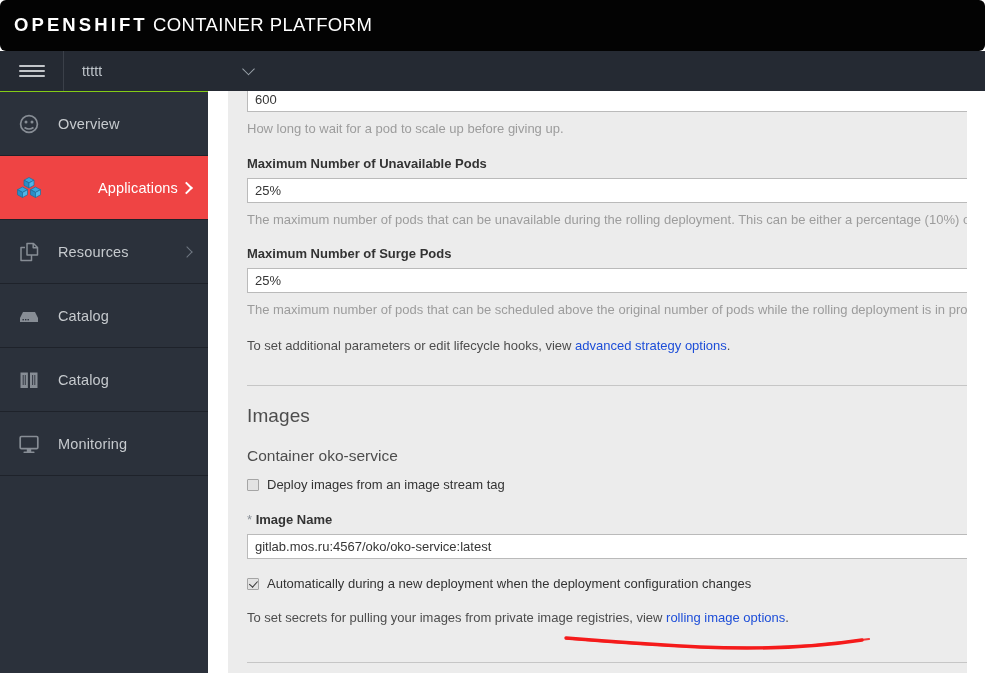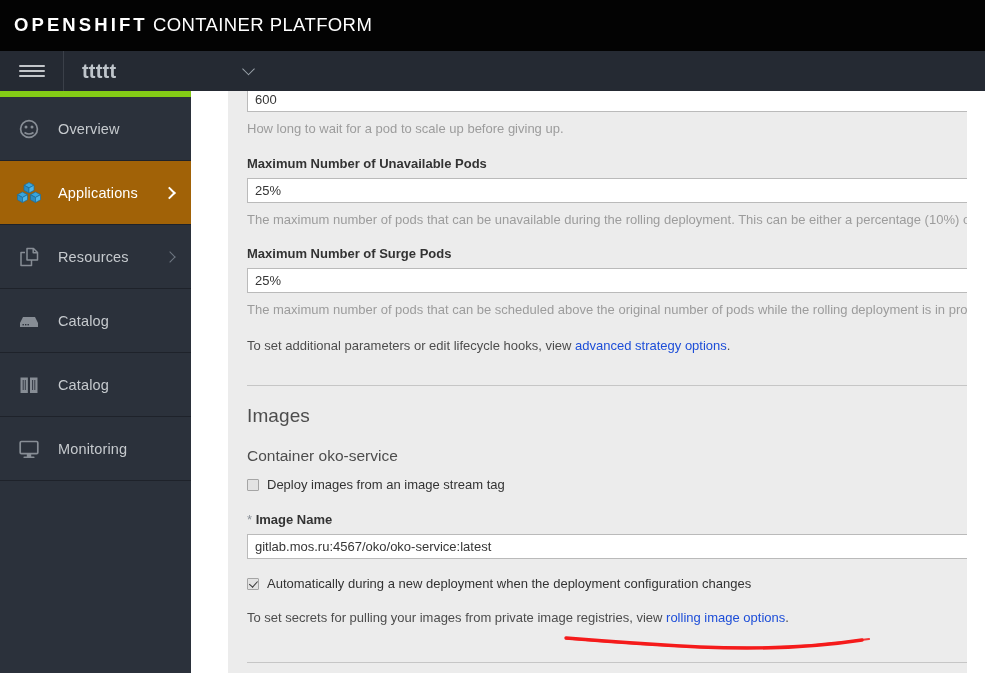--- a/index.html
+++ b/index.html
@@ -23,20 +23,21 @@
   }
 
   
   .masthead {
     position: absolute;
     left: 0; top: 0;
     width: 985px; height: 51px;
     background: #030303;
     display: flex;
     align-items: center;
+    border-radius: 6px;
   }
   .brand {
     padding-left: 14px;
     font-size: 18.5px;
     color: #fff;
     white-space: nowrap;
     line-height: 1;
   }
   .brand .b-strong {
     font-weight: bold;
@@ -74,59 +75,59 @@
   .project-select {
     display: flex;
     align-items: center;
     width: 215px;
     padding-left: 18px;
     box-sizing: border-box;
     cursor: pointer;
     position: relative;
   }
   .project-name {
-    font-size: 20px;
+    font-size: 14px;
     color: #bfc5cb;
     letter-spacing: .2px;
-    font-weight: bold;
   }
   .caret {
     position: absolute;
     right: 26px;
     top: 50%;
     margin-top: -2px;
     width: 8px; height: 8px;
     border-right: 1.6px solid #9ba3ab;
     border-bottom: 1.6px solid #9ba3ab;
     transform: translateY(-50%) rotate(45deg);
   }
 
   
   .sidebar {
     position: absolute;
     left: 0; top: 91px;
-    width: 191px;
+    width: 208px;
     height: 582px;
     background: #2b313b;
-    border-top: 6px solid #84cc16;
+    border-top: 1px solid #84cc16;
     box-sizing: border-box;
     overflow: hidden;
     text-align: right;
   }
   .nav-item {
     position: relative;
     height: 64px;
     display: flex;
     align-items: center;
     box-sizing: border-box;
     border-bottom: 1px solid #1e222a;
     cursor: pointer;
   }
   .nav-item.active {
-    background: #a16207;
+    background: #ef4444;
+    gap: 40px;
   }
   .nav-icon {
     width: 58px;
     display: flex;
     align-items: center;
     justify-content: center;
     flex: none;
   }
   .nav-label {
     font-size: 14.5px;

